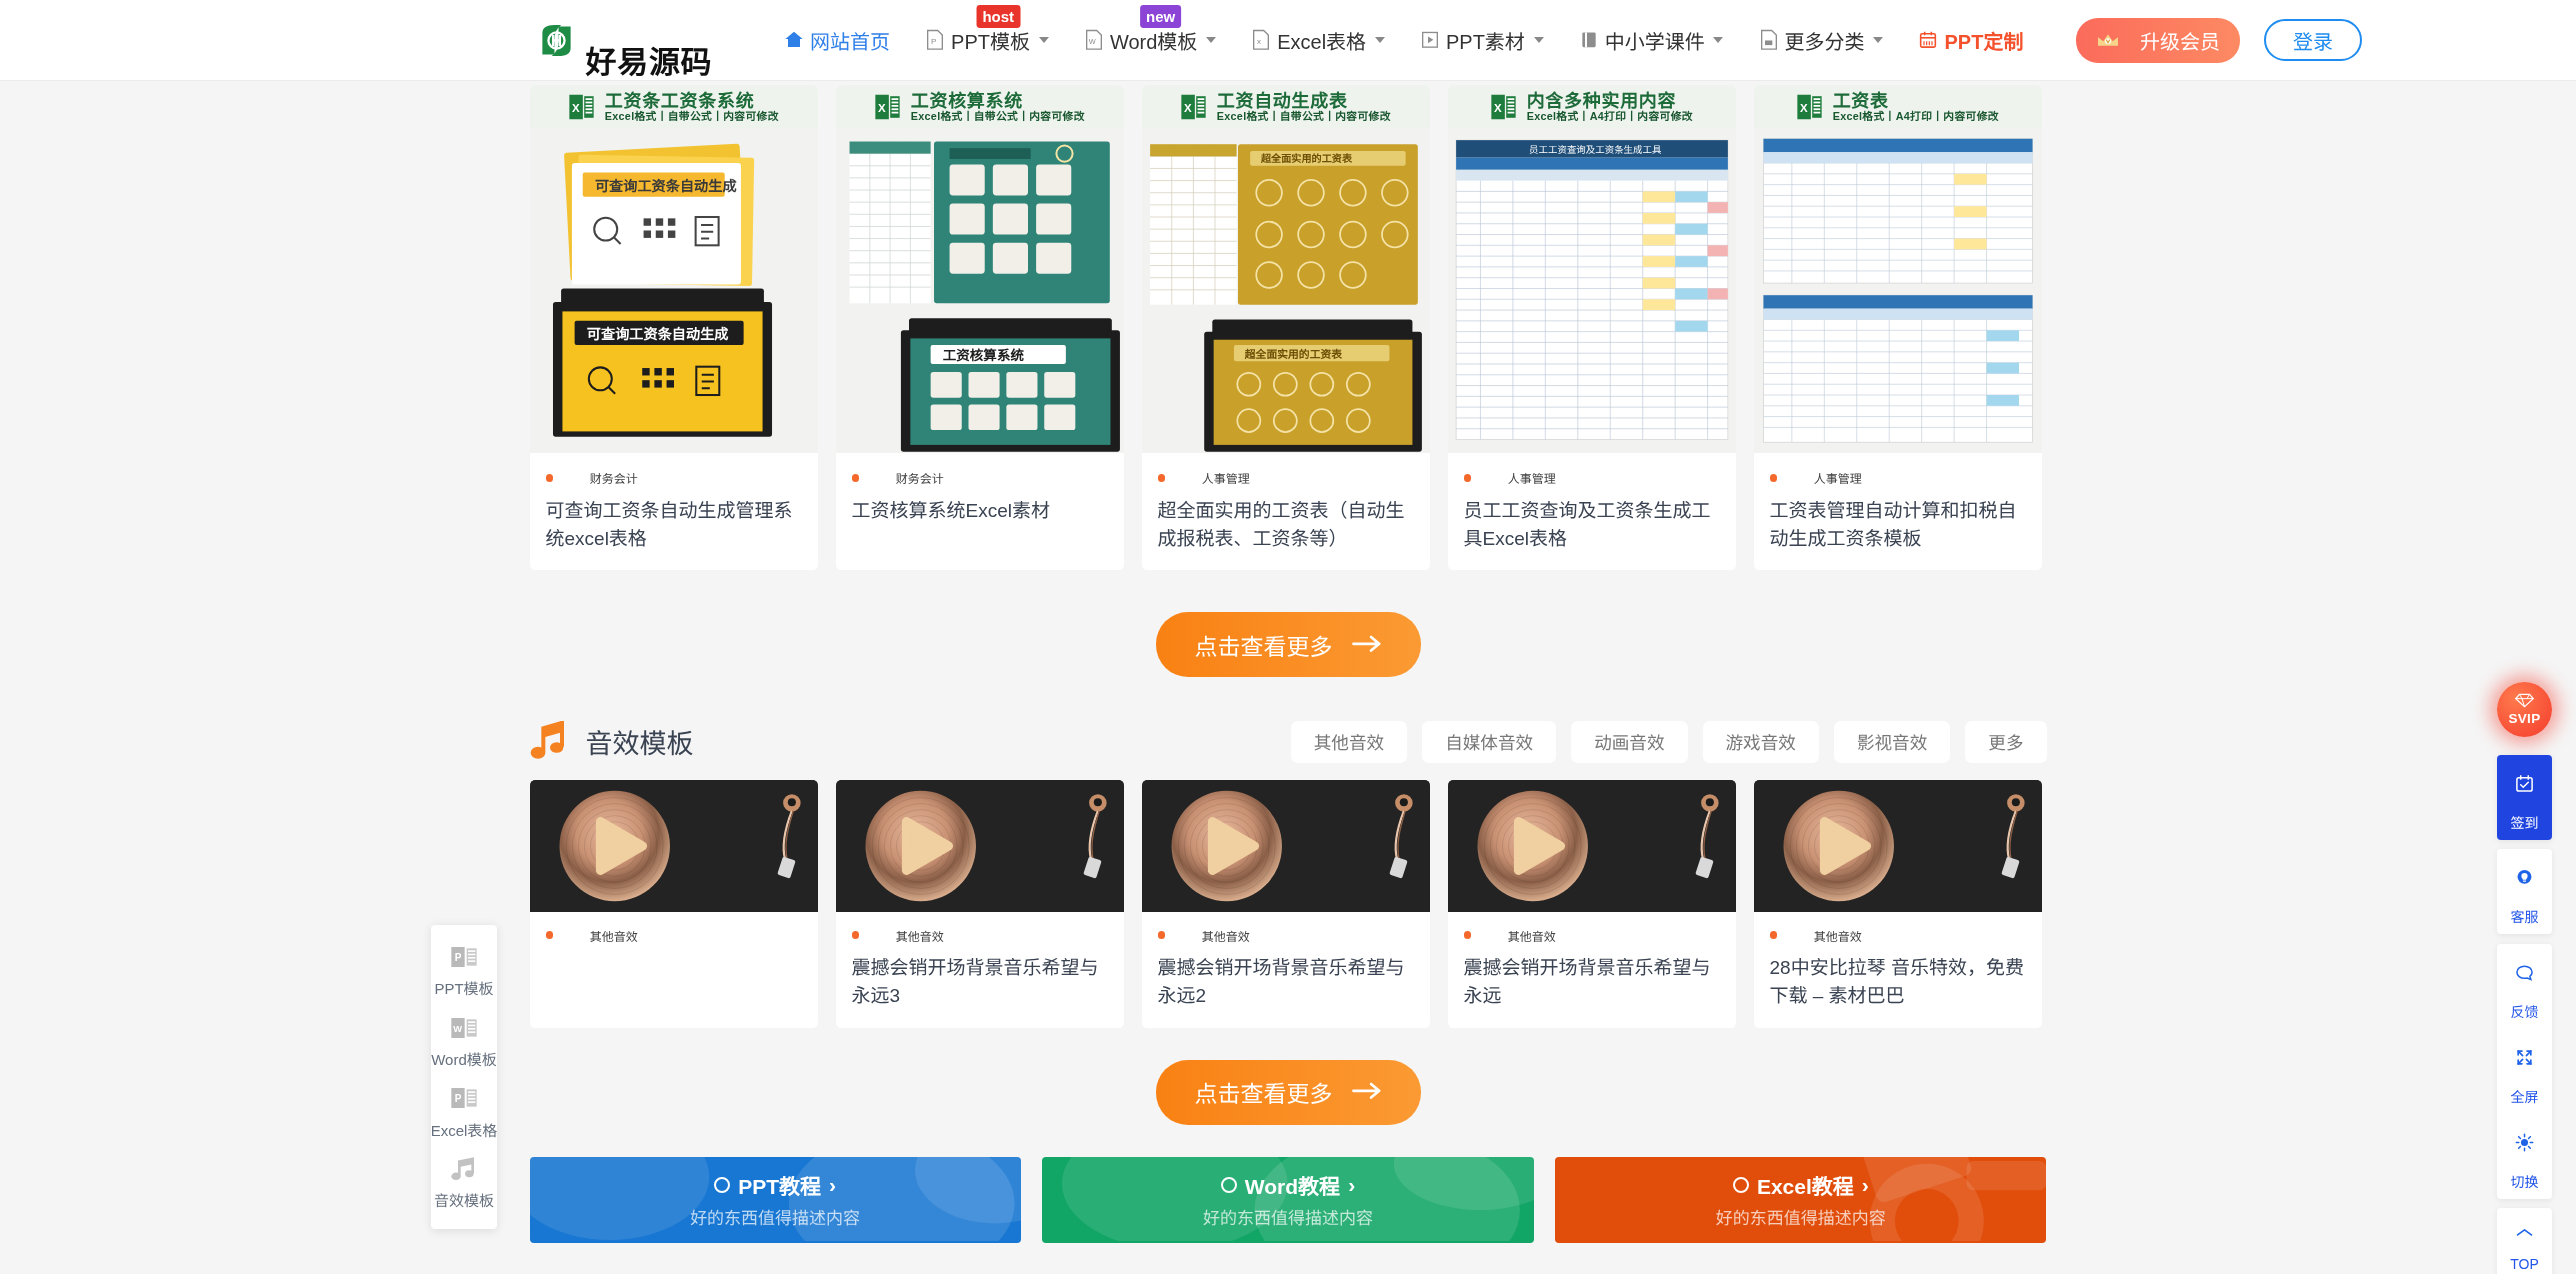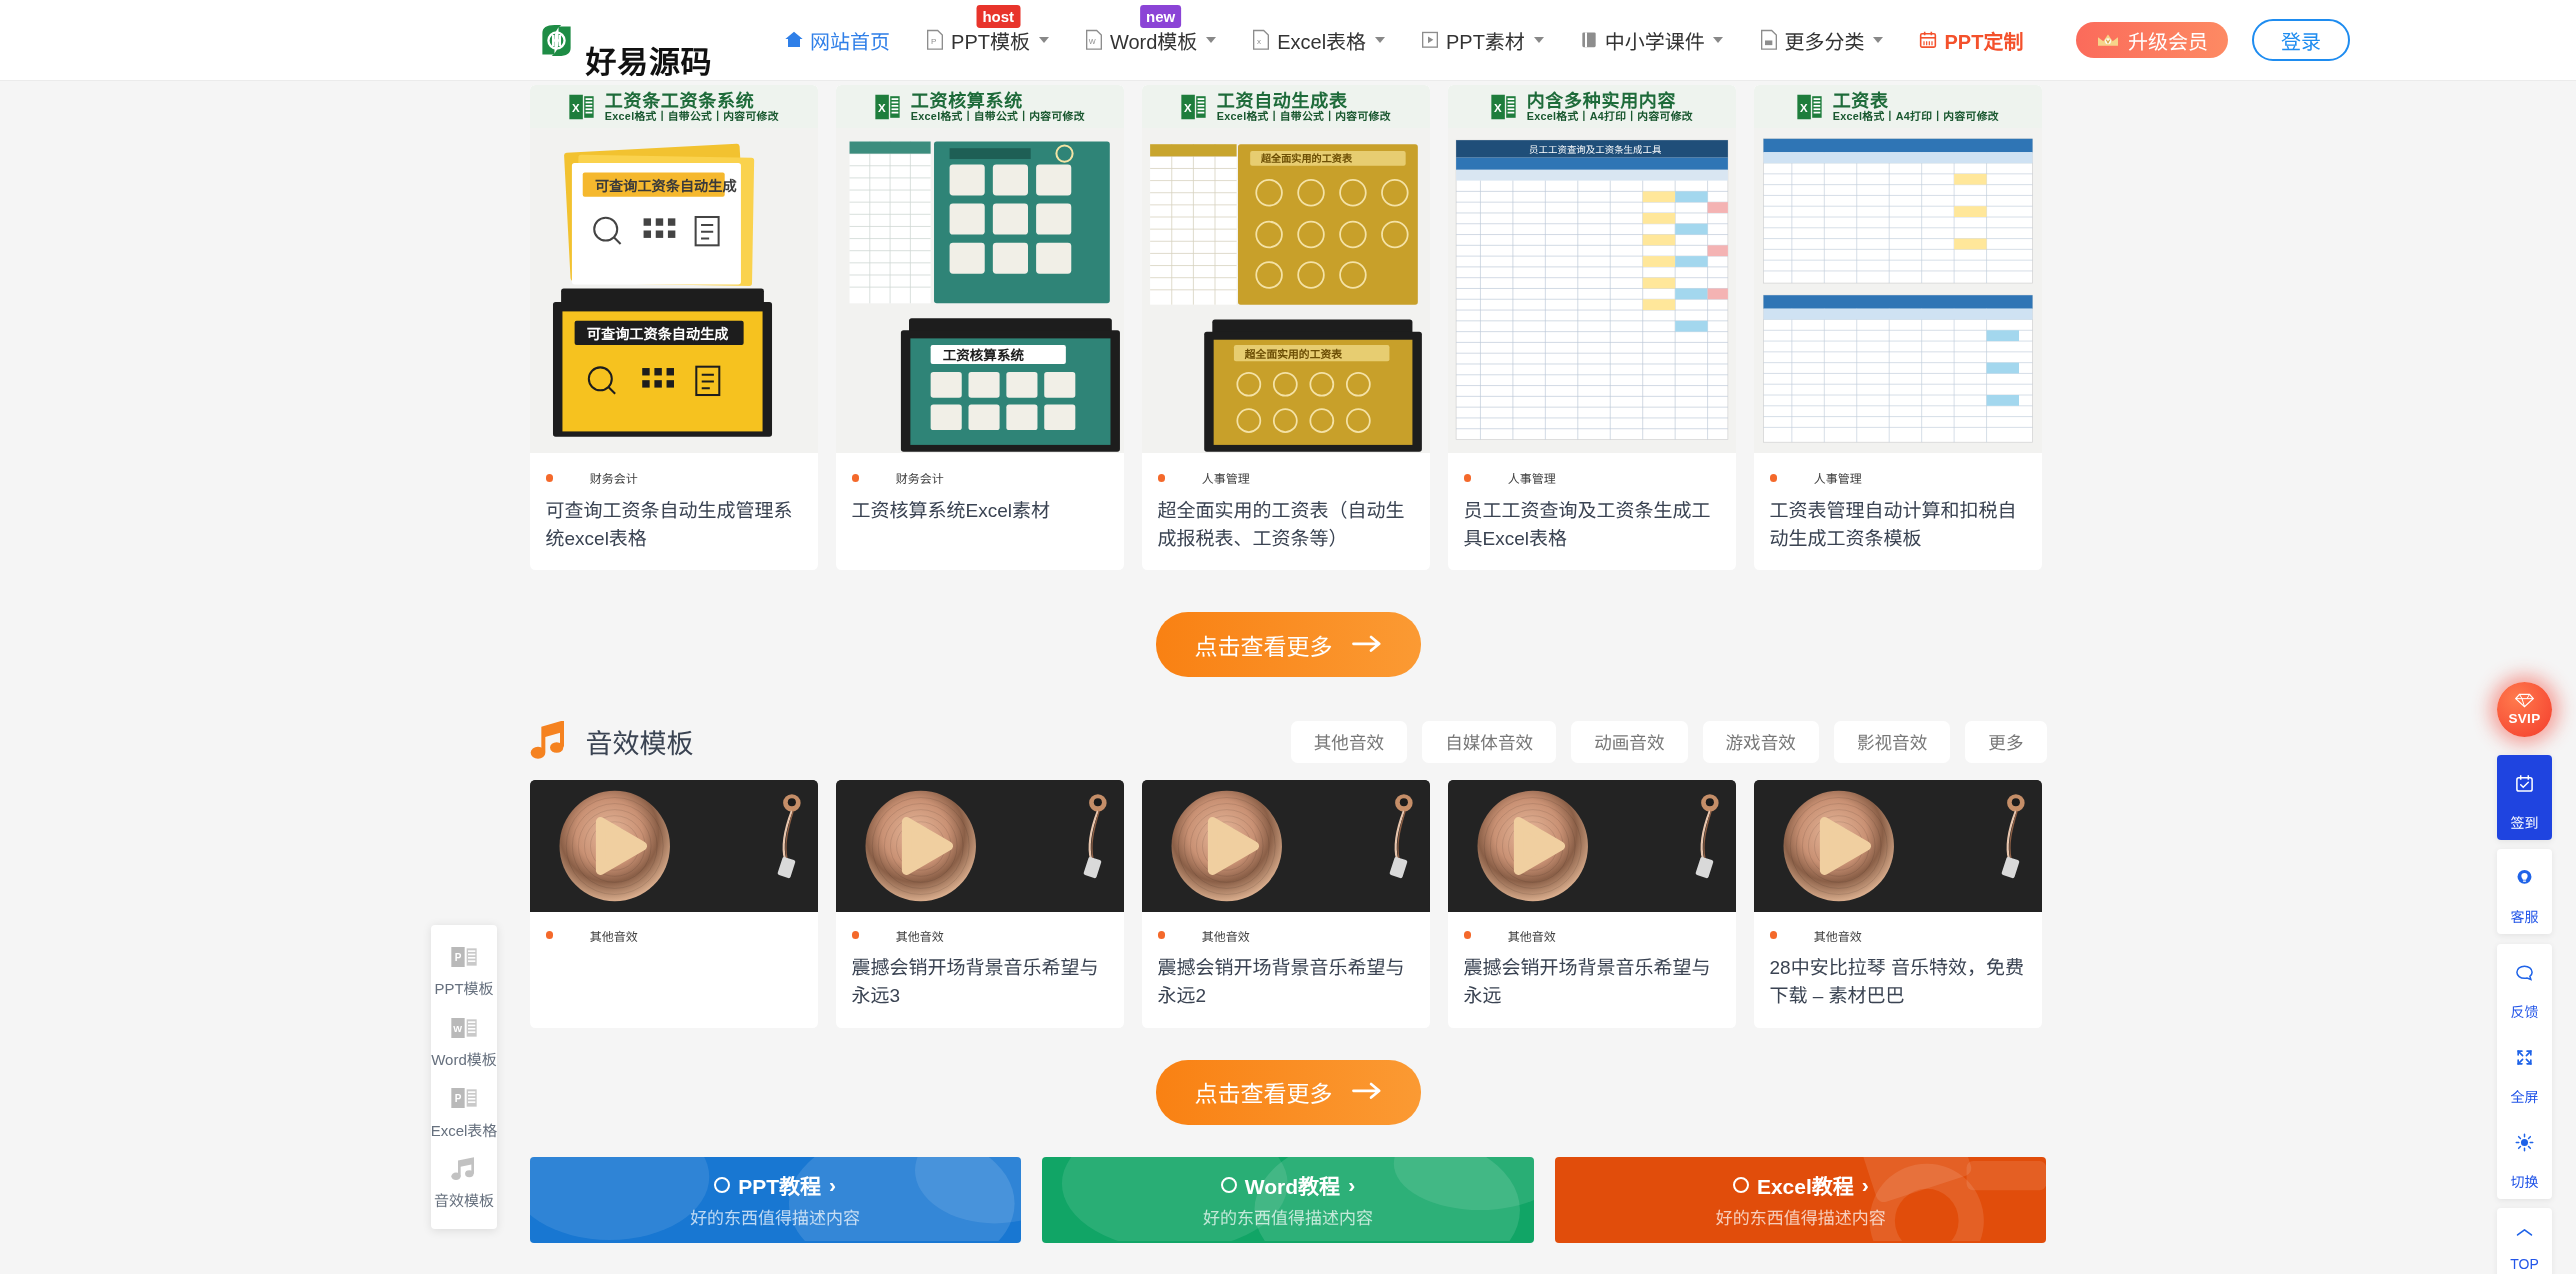--- a/index.html
+++ b/index.html
@@ -52,23 +52,23 @@
     content:""; position:absolute; bottom:-4.7px; left:9.5px;
     border-left:4.7px solid transparent; border-right:4.7px solid transparent;
     border-top:5.4px solid inherit;
   }
   .badge.host{ background:#e8342b; }
   .badge.host:after{ border-top-color:#e8342b; }
   .badge.new{ background:#8b44d6; }
   .badge.new:after{ border-top-color:#8b44d6; }
 
   .btn-vip{
-    margin-left:35px; height:36px; padding:1px 20px; border-radius:22px;
+    margin-left:35px; height:45px; padding:1px 20px; border-radius:22px;
     background:linear-gradient(90deg,#fb6b5b,#fd8a63);
-    color:#fff; font-size:20px; display:flex; align-items:center; gap:8px;
+    color:#fff; font-size:20px; display:flex; align-items:center; gap:20px;
     white-space:nowrap; cursor:pointer; border:none;
   }
   .crown{ width:24px;height:19px; flex:none; }
   .btn-login{
     margin-left:24px; height:42px; padding:0 27px; border-radius:21px;
     border:2px solid #1e8cf0; color:#1e8cf0; background:#fff;
     font-size:20px; display:flex; align-items:center; cursor:pointer;
     white-space:nowrap;
   }
 

